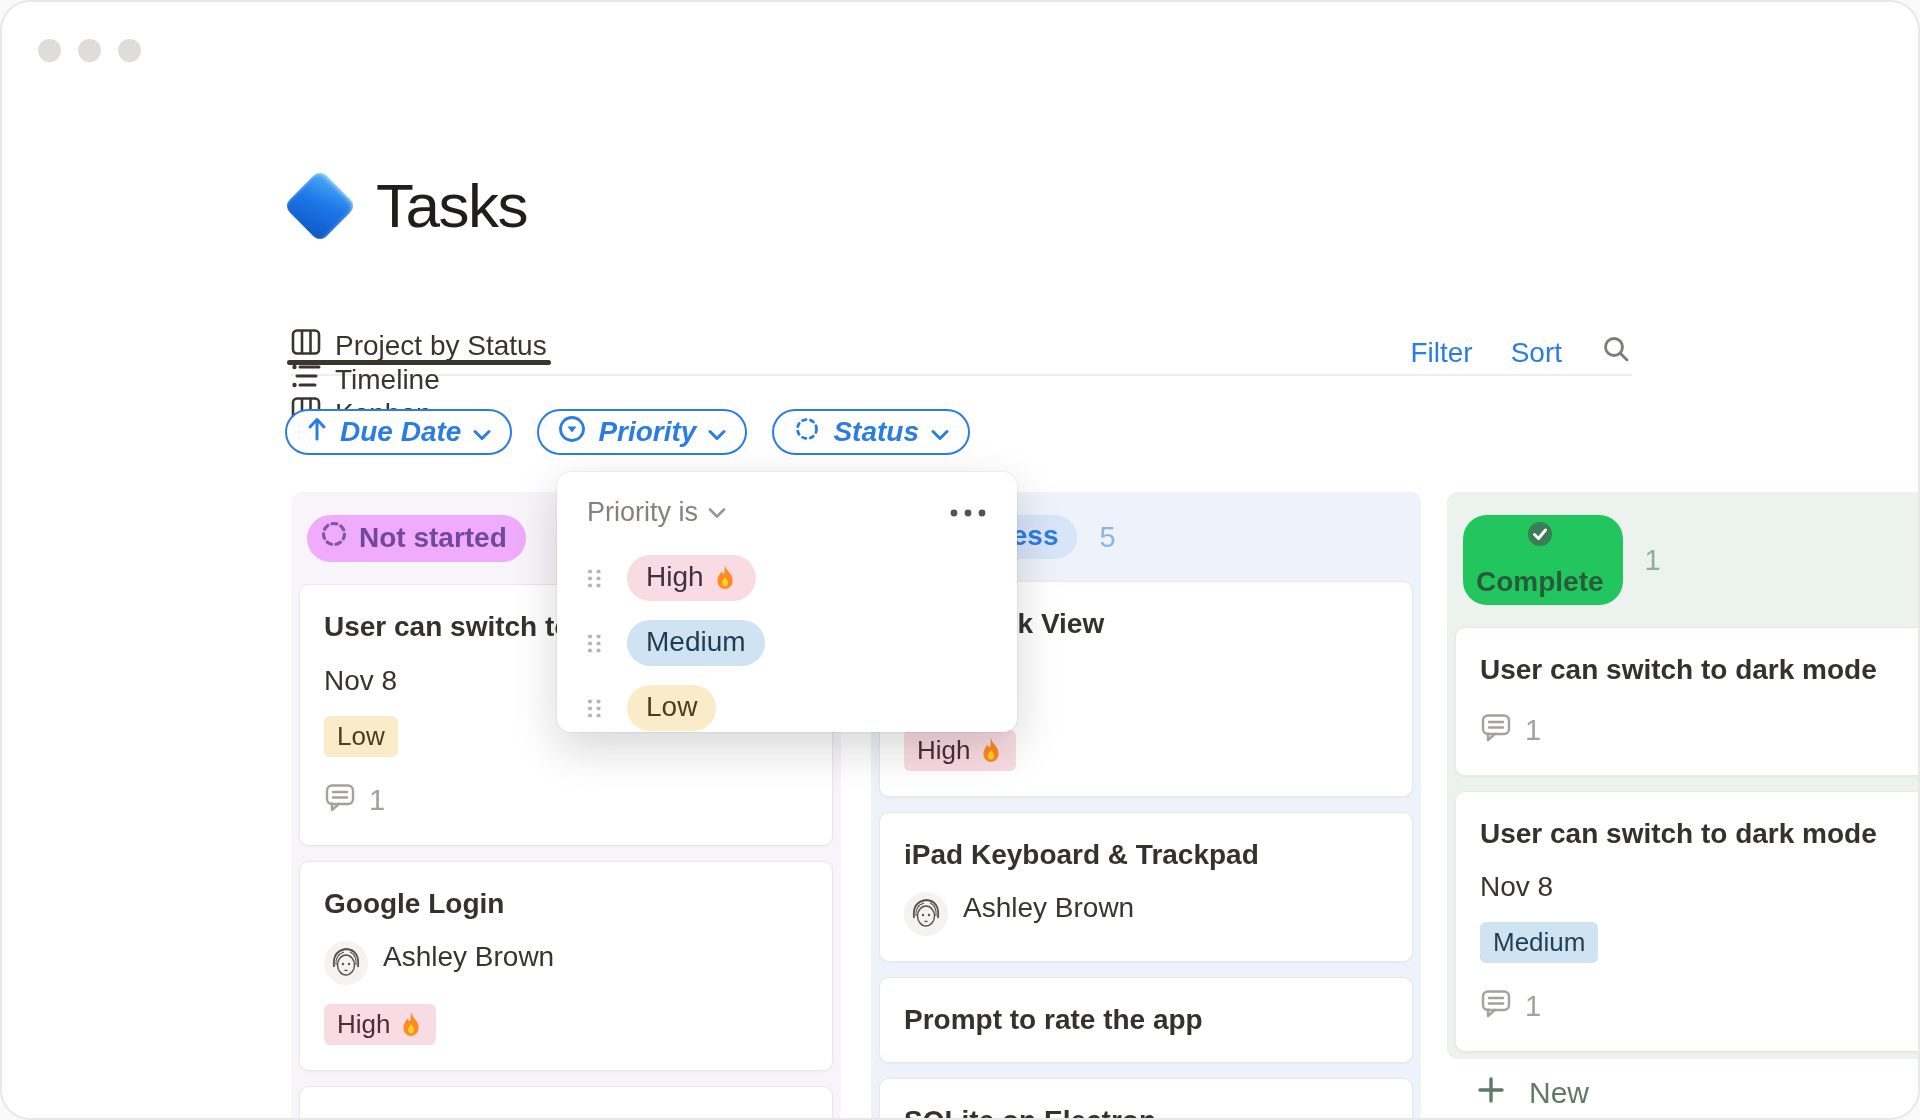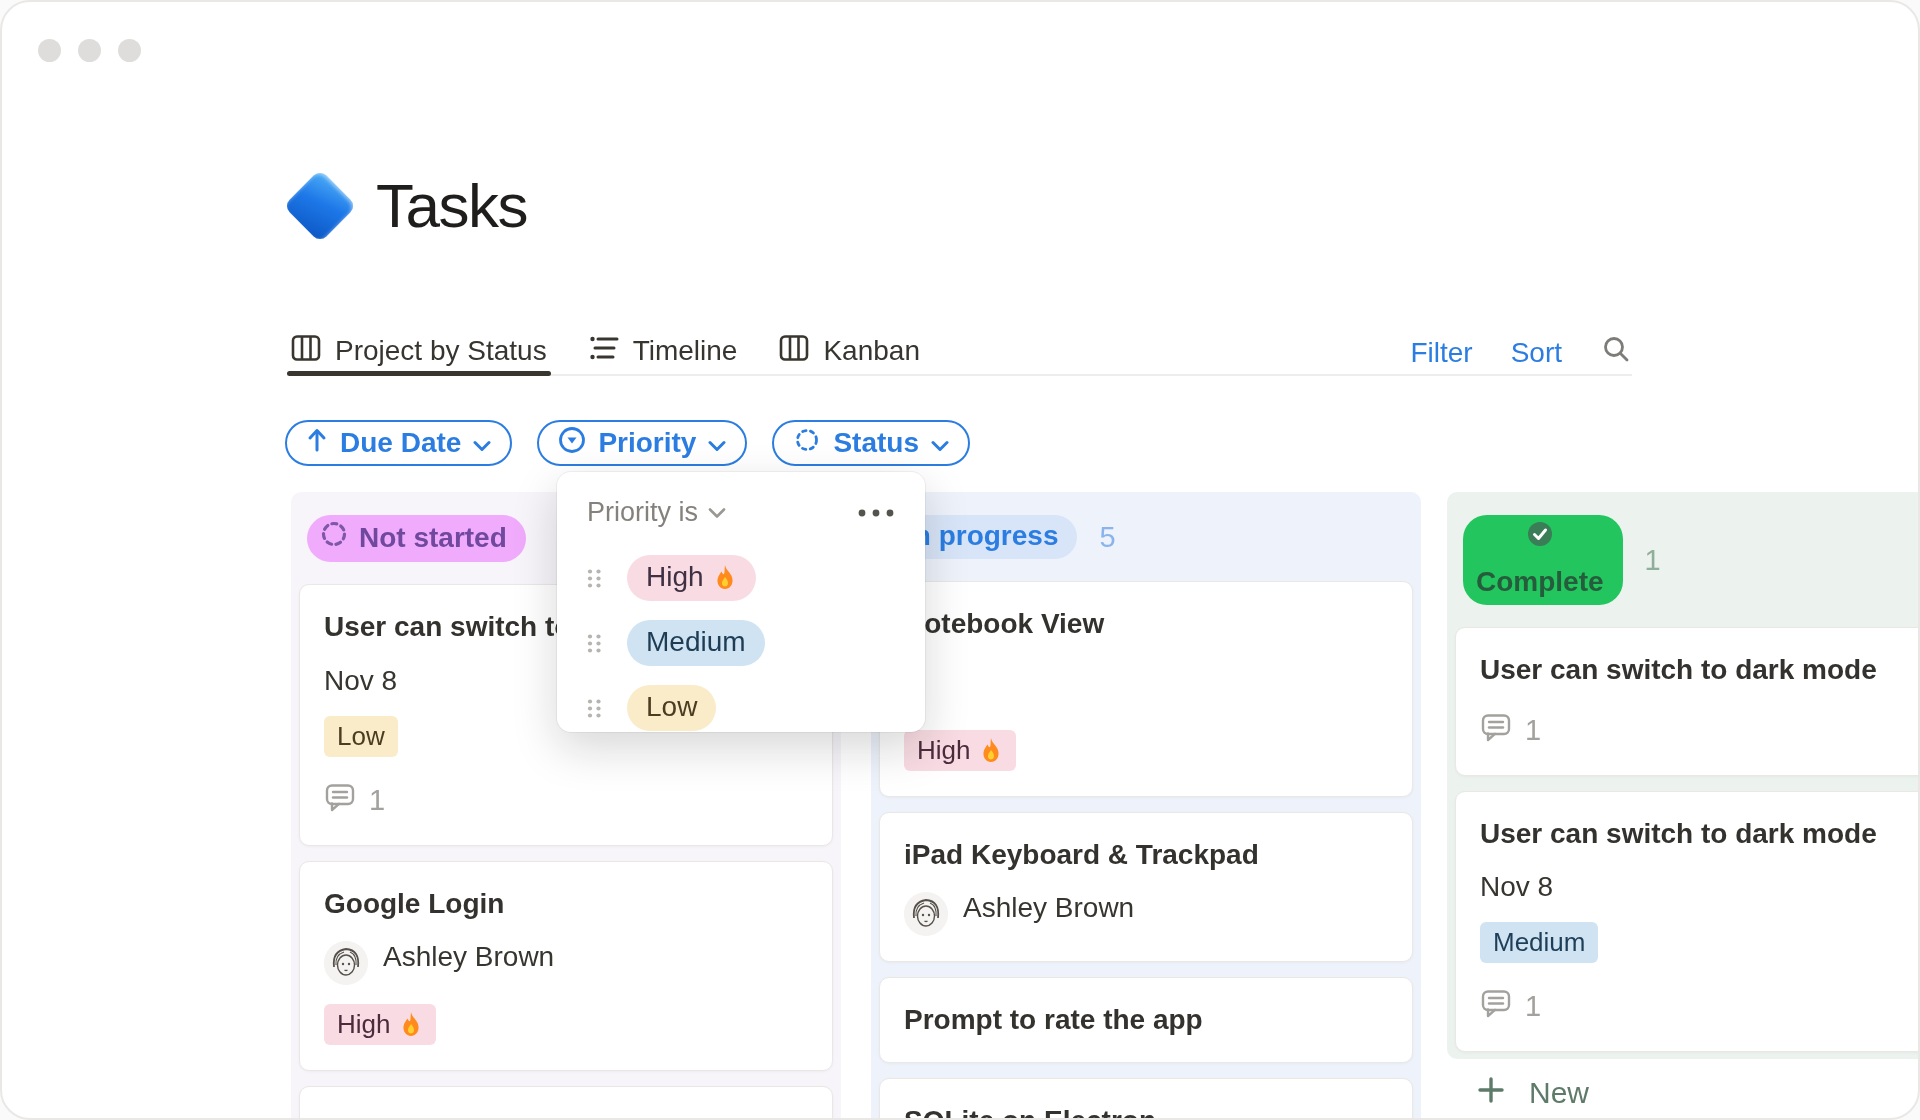--- a/index.html
+++ b/index.html
@@ -19,29 +19,29 @@
   
   .page-header{position:absolute;left:292px;top:168px;display:flex;align-items:center;gap:30px;}
   .diamond{width:52px;height:52px;border-radius:9px;transform:rotate(45deg);
     background:linear-gradient(160deg,#4FB0F7 0%,#1E78E8 45%,#0B57C4 100%);
     box-shadow:inset 0 2px 4px rgba(255,255,255,.5);}
   .page-title{font-size:62px;font-weight:400;color:#1F1E1C;letter-spacing:-1.5px;}
 
   
   .tabbar{position:absolute;left:289px;top:326px;width:1341px;height:48px;
     border-bottom:2px solid #EEEDEB;display:flex;justify-content:space-between;box-sizing:border-box;}
-  .tabs{display:flex;gap:42px;}
+  .tabs{display:flex;flex-direction:column;}
   .tab{position:relative;display:flex;align-items:center;gap:14px;font-size:28px;color:#373530;height:46px;cursor:default;}
   .tab.active::after{content:"";position:absolute;left:-4px;right:-4px;bottom:-2px;height:5px;background:#39362F;border-radius:3px;}
   .tab svg{flex:0 0 auto;}
   .tab-actions{display:flex;align-items:center;gap:38px;font-size:28px;color:#2B7DE1;padding-top:4px;}
   .tab-actions .link{cursor:default;}
 
   
-  .pills{position:absolute;left:283px;top:418px;display:flex;gap:25px;}
+  .pills{position:absolute;left:283px;top:407px;display:flex;gap:25px;font-style:italic;}
   .pill{display:inline-flex;align-items:center;gap:12px;height:46px;padding:0 19px;
     border:2.5px solid #2B7DE1;border-radius:24px;color:#2B7DE1;font-size:28px;font-weight:600;
     background:#fff;box-sizing:border-box;}
 
   
   .column{position:absolute;top:490px;width:550px;border-radius:10px;box-sizing:border-box;}
   #col-not-started{left:289px;height:648px;background:#F7F5FA;}
   #col-in-progress{left:869px;height:648px;background:#EDF2FB;}
   #col-complete{left:1445px;height:567px;background:#ECF2ED;}
   .col-header{display:flex;align-items:center;padding:23px 16px 0 16px;}
@@ -66,21 +66,21 @@
   .tag-low{background:#FAEBC9;color:#4A3D22;}
   .tag-high{background:#F9DCE3;color:#4C2B3D;}
   .tag-medium{background:#CFE3F2;color:#1F3F58;}
   .row-comments{margin-top:24px;display:flex;align-items:center;gap:13px;color:#A3A19D;font-size:29px;}
   .row-assignee{margin-top:21px;display:flex;gap:15px;font-size:28px;color:#37352F;}
   .avatar{width:44px;height:44px;border-radius:50%;background:#F4F3F1;overflow:hidden;flex:0 0 auto;}
   .new-row{display:flex;align-items:center;gap:24px;margin-top:9px;height:64px;
     padding-left:30px;color:#5E7A69;font-size:30px;}
 
   
-  .dropdown{position:absolute;left:555px;top:470px;width:368px;height:260px;background:#fff;
+  .dropdown{position:absolute;left:555px;top:470px;width:460px;height:260px;background:#fff;
     border-radius:14px;z-index:20;padding:25px 30px;box-sizing:border-box;
     box-shadow:0 0 0 1px rgba(15,15,15,.05),0 16px 45px rgba(15,15,15,.17);}
   .dd-header{display:flex;align-items:center;}
   .dd-title{display:flex;align-items:center;gap:10px;font-size:27px;color:#85827D;}
   .dd-ellipsis{margin-left:auto;display:flex;align-items:center;}
   .dd-options{margin-top:24px;display:flex;flex-direction:column;gap:13px;}
   .dd-option{display:flex;align-items:center;gap:25px;height:52px;}
   .dd-pill{display:inline-flex;align-items:center;gap:9px;font-size:28px;line-height:1;
     padding:8px 19px 10px;border-radius:24px;}
   .dd-pill.pink{background:#F9DCE3;color:#3F3044;}

